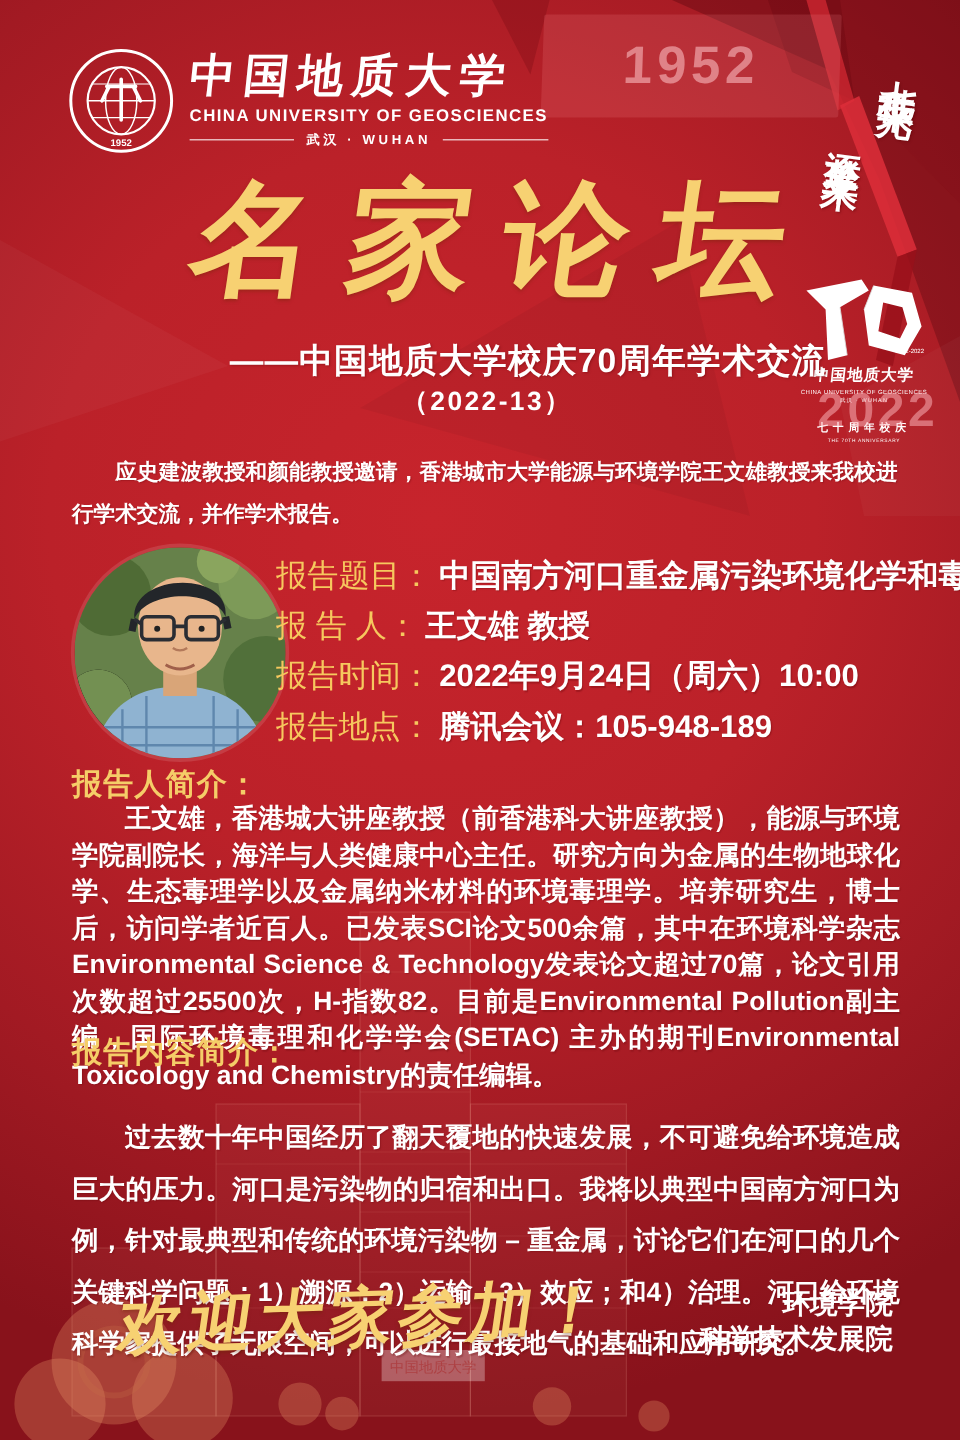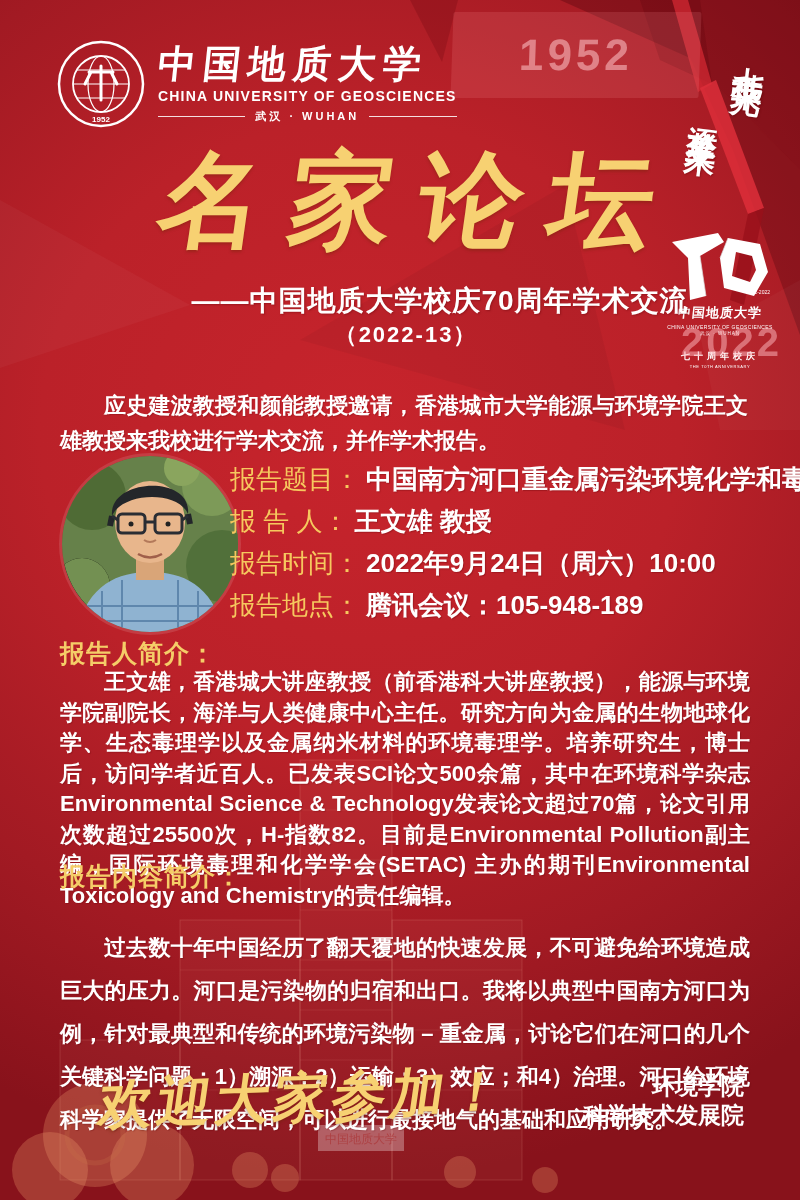--- a/index.html
+++ b/index.html
@@ -86,21 +86,21 @@
   .issue{
     left:0;top:320px;width:100%;text-align:center;
     font-size:22px;font-weight:bold;letter-spacing:2px;padding-left:12px;box-sizing:border-box;
   }
 
   
   .para{
     color:#fff;font-weight:bold;text-align:justify;text-indent:2em;
     text-shadow:1px 1px 1px rgba(90,0,6,.25);
   }
-  .intro{left:60px;right:52px;top:376px;font-size:22px;line-height:35px;margin-top:12px;}
+  .intro{left:60px;right:52px;top:376px;font-size:18px;line-height:35px;}
   .bio-text{left:60px;right:50px;top:667px;font-size:22px;line-height:30.5px;}
   .abs-text{left:60px;right:50px;top:926px;font-size:22px;line-height:43px;}
   .sec-heading{font-size:25px;font-weight:bold;letter-spacing:1px;}
   .bio-heading{left:60px;top:637px;}
   .abs-heading{left:60px;top:860px;}
 
   
   .photo{
     left:62px;top:456px;width:176px;height:176px;border-radius:50%;
     overflow:hidden;box-shadow:0 0 0 3px rgba(255,255,255,0.12);

